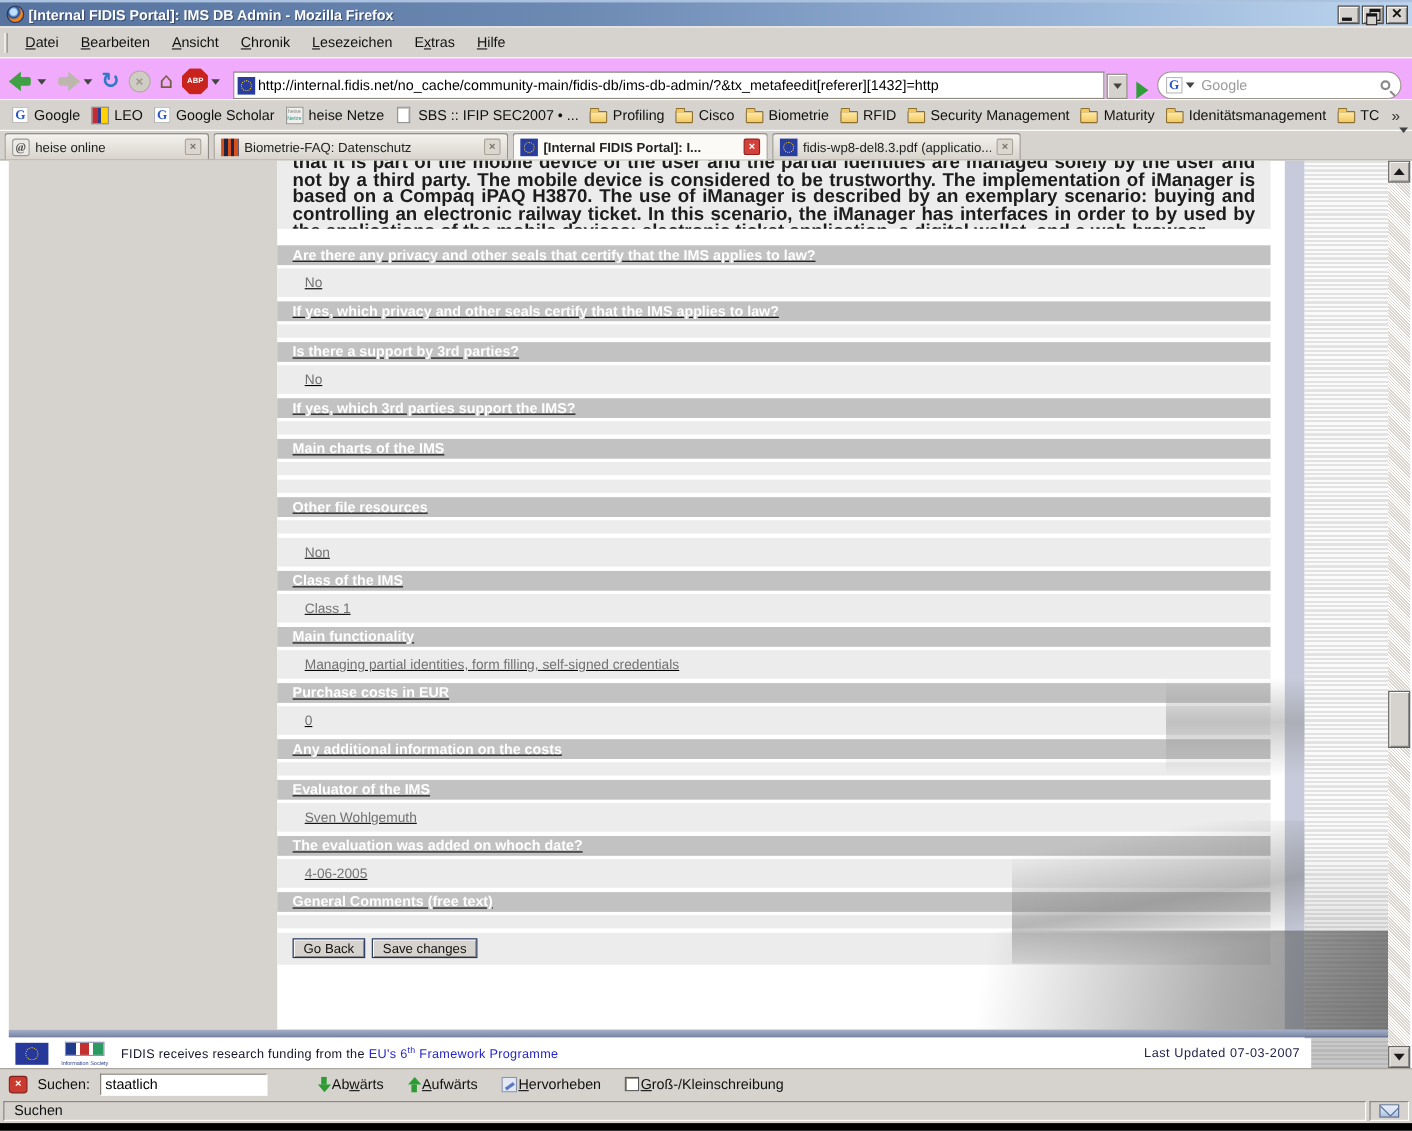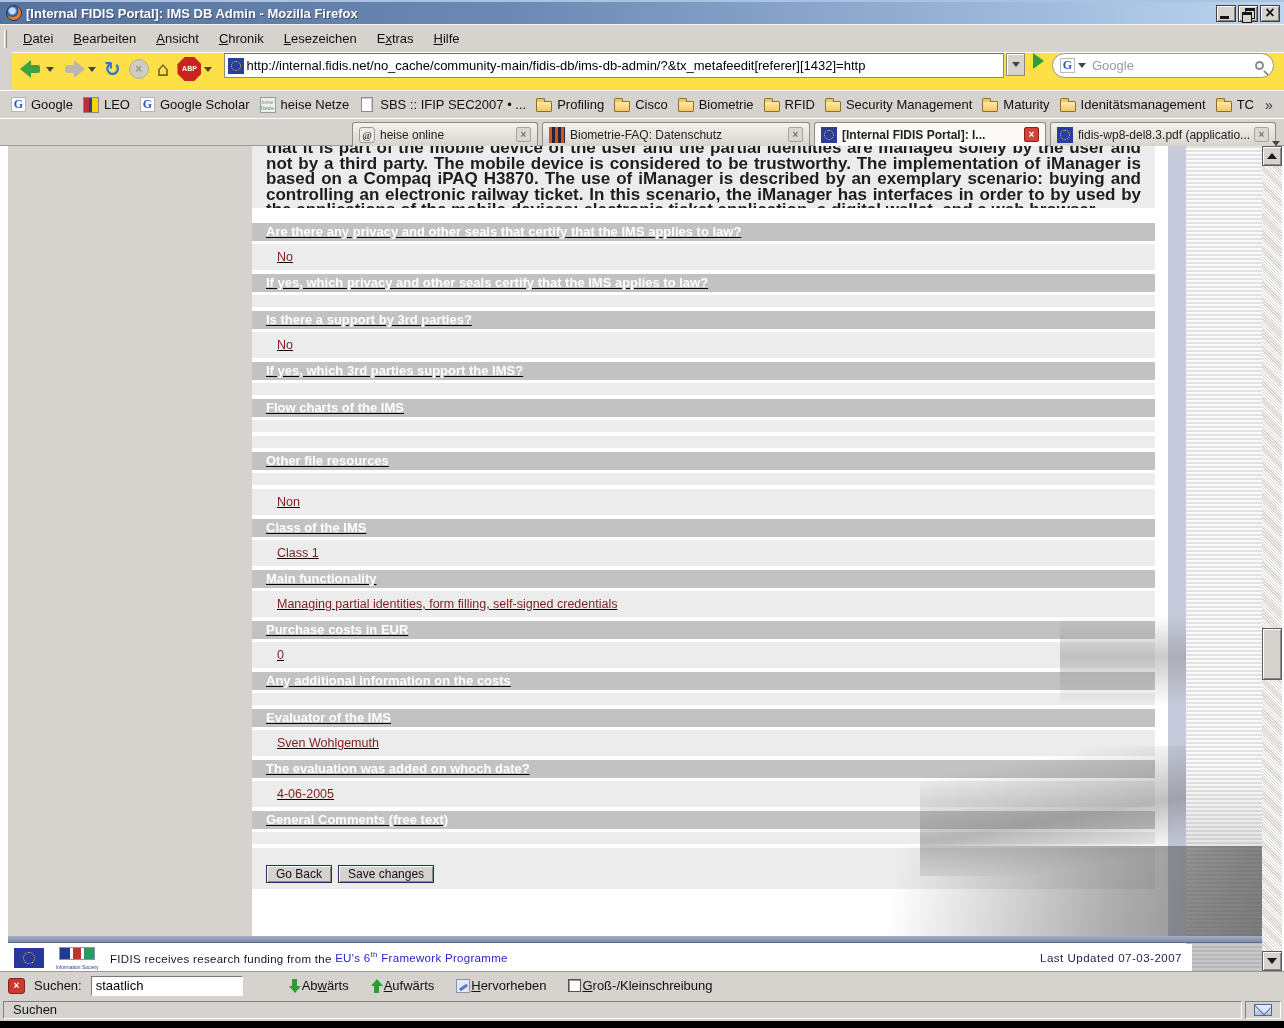--- a/index.html
+++ b/index.html
@@ -21,21 +21,21 @@
   .wb-restore::before { content:""; position:absolute; left:6px; top:2px; width:8px; height:7px; border:1px solid #151515; border-top-width:3px; }
   .wb-restore::after  { content:""; position:absolute; left:3px; top:6px; width:8px; height:7px; border:1px solid #151515; border-top-width:3px; background:#d6d3ce; }
   .wb-close::after { content:"×"; position:absolute; left:0; right:0; top:-2px; text-align:center; font:bold 16px/18px "Liberation Sans",sans-serif; color:#111; }
 
   
   .menubar { height:28px; display:flex; align-items:center; background:#d6d3ce; border-top:1px solid #f5f4f0; font-size:13px; color:#111; }
   .grip { width:3px; height:18px; border-left:1px solid #fff; border-right:1px solid #8c887e; margin:0 6px 0 4px; }
   .menu-item { padding:3px 10px; white-space:nowrap; }
 
   
-  .navbar { height:38px; display:flex; align-items:flex-start; background:#fde047; border-top:1px solid #fff; padding:0 4px;margin-left:12px; }
+  .navbar { height:38px; display:flex; align-items:flex-end; background:#f0abfc; border-top:1px solid #fff; padding:0 4px; }
   .navbtn { display:flex; align-items:center; padding:0 4px; height:32px; flex:none; }
   .icon-back, .icon-fwd { position:relative; width:23px; height:18px; }
   .icon-back::before { content:""; position:absolute; left:0; top:0; border-top:9px solid transparent; border-bottom:9px solid transparent; border-right:11px solid #3fa044; }
   .icon-back::after  { content:""; position:absolute; left:10px; top:5px; width:10px; height:8px; background:#3fa044; border-radius:0 2px 2px 0; }
   .icon-fwd::before { content:""; position:absolute; right:0; top:0; border-top:9px solid transparent; border-bottom:9px solid transparent; border-left:11px solid #bcb7ac; }
   .icon-fwd::after  { content:""; position:absolute; right:10px; top:5px; width:10px; height:8px; background:#bcb7ac; border-radius:2px 0 0 2px; }
   .caret { width:0; height:0; border-left:4px solid transparent; border-right:4px solid transparent; border-top:5px solid #444; margin-left:3px; }
   .icon-reload::before { content:"↻"; font:bold 20px/20px "DejaVu Sans",sans-serif; color:#3079c8; }
   .icon-stop { width:20px; height:20px; border-radius:50%; background:#cfccc4; border:1px solid #b0aca2;
                color:#9d978c; font:bold 12px/18px "Liberation Sans",sans-serif; text-align:center; }
@@ -68,21 +68,21 @@
   .bi-heise { background:#f0efec; border:1px solid #9a9a9a; }
   .bi-heise::before { content:"heise"; position:absolute; top:1px; left:0; right:0; font-size:5px; line-height:6px; text-align:center; color:#8a8a8a; }
   .bi-heise::after { content:"Netze"; position:absolute; bottom:1px; left:0; right:0; font-size:5px; line-height:6px; text-align:center; color:#1f9e8e; }
   .bi-page { width:12px; height:15px; background:#fff; border:1px solid #8a8a8a; box-shadow:inset -4px 4px 0 -3px #cfcfcf; margin:0 2px; }
   .bi-folder { width:16px; height:11px; margin-top:4px; background:linear-gradient(#ffeaa9,#f2c85e); border:1px solid #8d702f; border-radius:1px; }
   .bi-folder::before { content:""; position:absolute; top:-4px; left:-1px; width:7px; height:3px; background:#f2c85e; border:1px solid #8d702f; border-bottom:none; border-radius:2px 2px 0 0; }
   .bm-chevron { margin-left:auto; font-size:14px; color:#333; padding:0 6px; }
 
   
   .tabbar { height:28px; background:#d6d3ce; border-top:1px solid #fff; border-bottom:1px solid #9e9a91;
-            display:flex; align-items:flex-end; padding:3px 4px 0;flex-direction:column; }
+            display:flex; align-items:flex-end; padding:3px 4px 0; }
   .tab { height:24px; display:flex; align-items:center; gap:5px; padding:0 6px; margin-right:4px;
          background:linear-gradient(#f4f2ee,#d8d4cc); border:1px solid #8f8b82; border-bottom:none;
          border-radius:3px 3px 0 0; font-size:12px; color:#222; overflow:hidden; }
   .tab-label { flex:1; white-space:nowrap; overflow:hidden; }
   .tab.active { background:#fbfaf7; font-weight:bold; }
   .tab:nth-child(1){ width:186px; } .tab:nth-child(2){ width:268px; }
   .tab:nth-child(3){ width:232px; } .tab:nth-child(4){ width:226px; }
   .tabclose { width:15px; height:15px; flex:none; background:#dbd7cf; border:1px solid #a9a49a; border-radius:2px;
               font:bold 10px/13px "Liberation Sans",sans-serif; text-align:center; color:#76716a; }
   .tab.active .tabclose { background:#d4403a; border-color:#8d1f1a; color:#fff; }
@@ -97,25 +97,25 @@
   
   .content { position:relative; height:825px; background:#fff; overflow:hidden; }
   .left-gray { position:absolute; left:8px; top:0; width:244px; height:790px; background:#d6d3ce; }
   .main { position:absolute; left:252px; top:0; width:903px; }
   .intro { height:62px; overflow:hidden; background:#ececec; padding:0 14px; }
   .intro p { margin:-6px 0 0; font-size:17px; line-height:15.5px; text-align:justify; color:#1c1c1c;font-weight:bold; }
   .fields { margin-top:15px; }
   .grp { margin-bottom:4px;text-decoration:underline; }
   .fh { height:18px; background:#c2c2c2; color:#fff; font-weight:bold; font-size:13px; line-height:18px;
         padding-left:14px; margin-bottom:3px; white-space:nowrap; overflow:hidden; }
-  .fv { background:#ececec; font-size:12.5px; color:#7f1d1d; padding-left:25px; height:26px; line-height:26px; }
+  .fv { background:#ececec; font-size:12.5px; color:#737373; padding-left:25px; height:26px; line-height:26px; }
   .fv.empty { height:12px; }
   .btnrow { background:#ececec; padding:5px 0 6px 14px; display:flex; gap:6px; }
   .classic-btn { font:12px "Liberation Sans",sans-serif; height:18px; padding:0 9px; background:#d6d3ce; color:#111;
-                 border:1px solid #20335e; box-shadow:inset 1px 1px 0 #fff, inset -1px -1px 0 #8a8a8a;margin-top:12px; }
+                 border:1px solid #20335e; box-shadow:inset 1px 1px 0 #fff, inset -1px -1px 0 #8a8a8a; }
   .strip-blue { position:absolute; left:1168px; top:0; width:18px; height:790px; background:#c6cada; }
   .stripes { position:absolute; left:1186px; top:0; width:76px; height:825px;
              background:repeating-linear-gradient(180deg,#e2e2e2 0 2px,#fafafa 2px 4px); }
   .shade { position:absolute; pointer-events:none; }
   .s1 { left:1060px; top:470px; width:126px; height:90px; background:linear-gradient(180deg,rgba(150,150,150,0),rgba(140,140,140,.45) 45%,rgba(150,150,150,0)); }
   .s2 { left:920px; top:600px; width:266px; height:130px; background:linear-gradient(170deg,rgba(140,140,140,0) 18%,rgba(115,115,115,.45) 55%,rgba(150,150,150,0) 85%); }
   .s3 { left:880px; top:700px; width:382px; height:92px; background:linear-gradient(100deg,rgba(0,0,0,0) 5%,rgba(95,95,95,.5) 60%,rgba(70,70,70,.65)); }
   .s4 { left:1186px; top:620px; width:76px; height:355px; background:linear-gradient(180deg,rgba(120,120,120,0),rgba(100,100,100,.35) 55%,rgba(130,130,130,.12)); }
   .footer-bar { position:absolute; left:8px; top:790px; width:1254px; height:7px;
                 background:linear-gradient(180deg,#a6b0c7,#7d8aa9); border-bottom:1px solid #5c698a; }
@@ -340,21 +340,21 @@
           </div>
           <div class="grp">
             <div class="fh">Is there a support by 3rd parties?</div>
             <div class="fv">No</div>
           </div>
           <div class="grp">
             <div class="fh">If yes, which 3rd parties support the IMS?</div>
             <div class="fv empty"></div>
           </div>
           <div class="grp">
-            <div class="fh">Flow charts of the IMS</div>
+            <div class="fh">Main charts of the IMS</div>
             <div class="fv empty"></div>
           </div>
           <div class="grp">
             <div class="fv empty"></div>
           </div>
           <div class="grp">
             <div class="fh">Other file resources</div>
             <div class="fv empty"></div>
           </div>
           <div class="grp">

